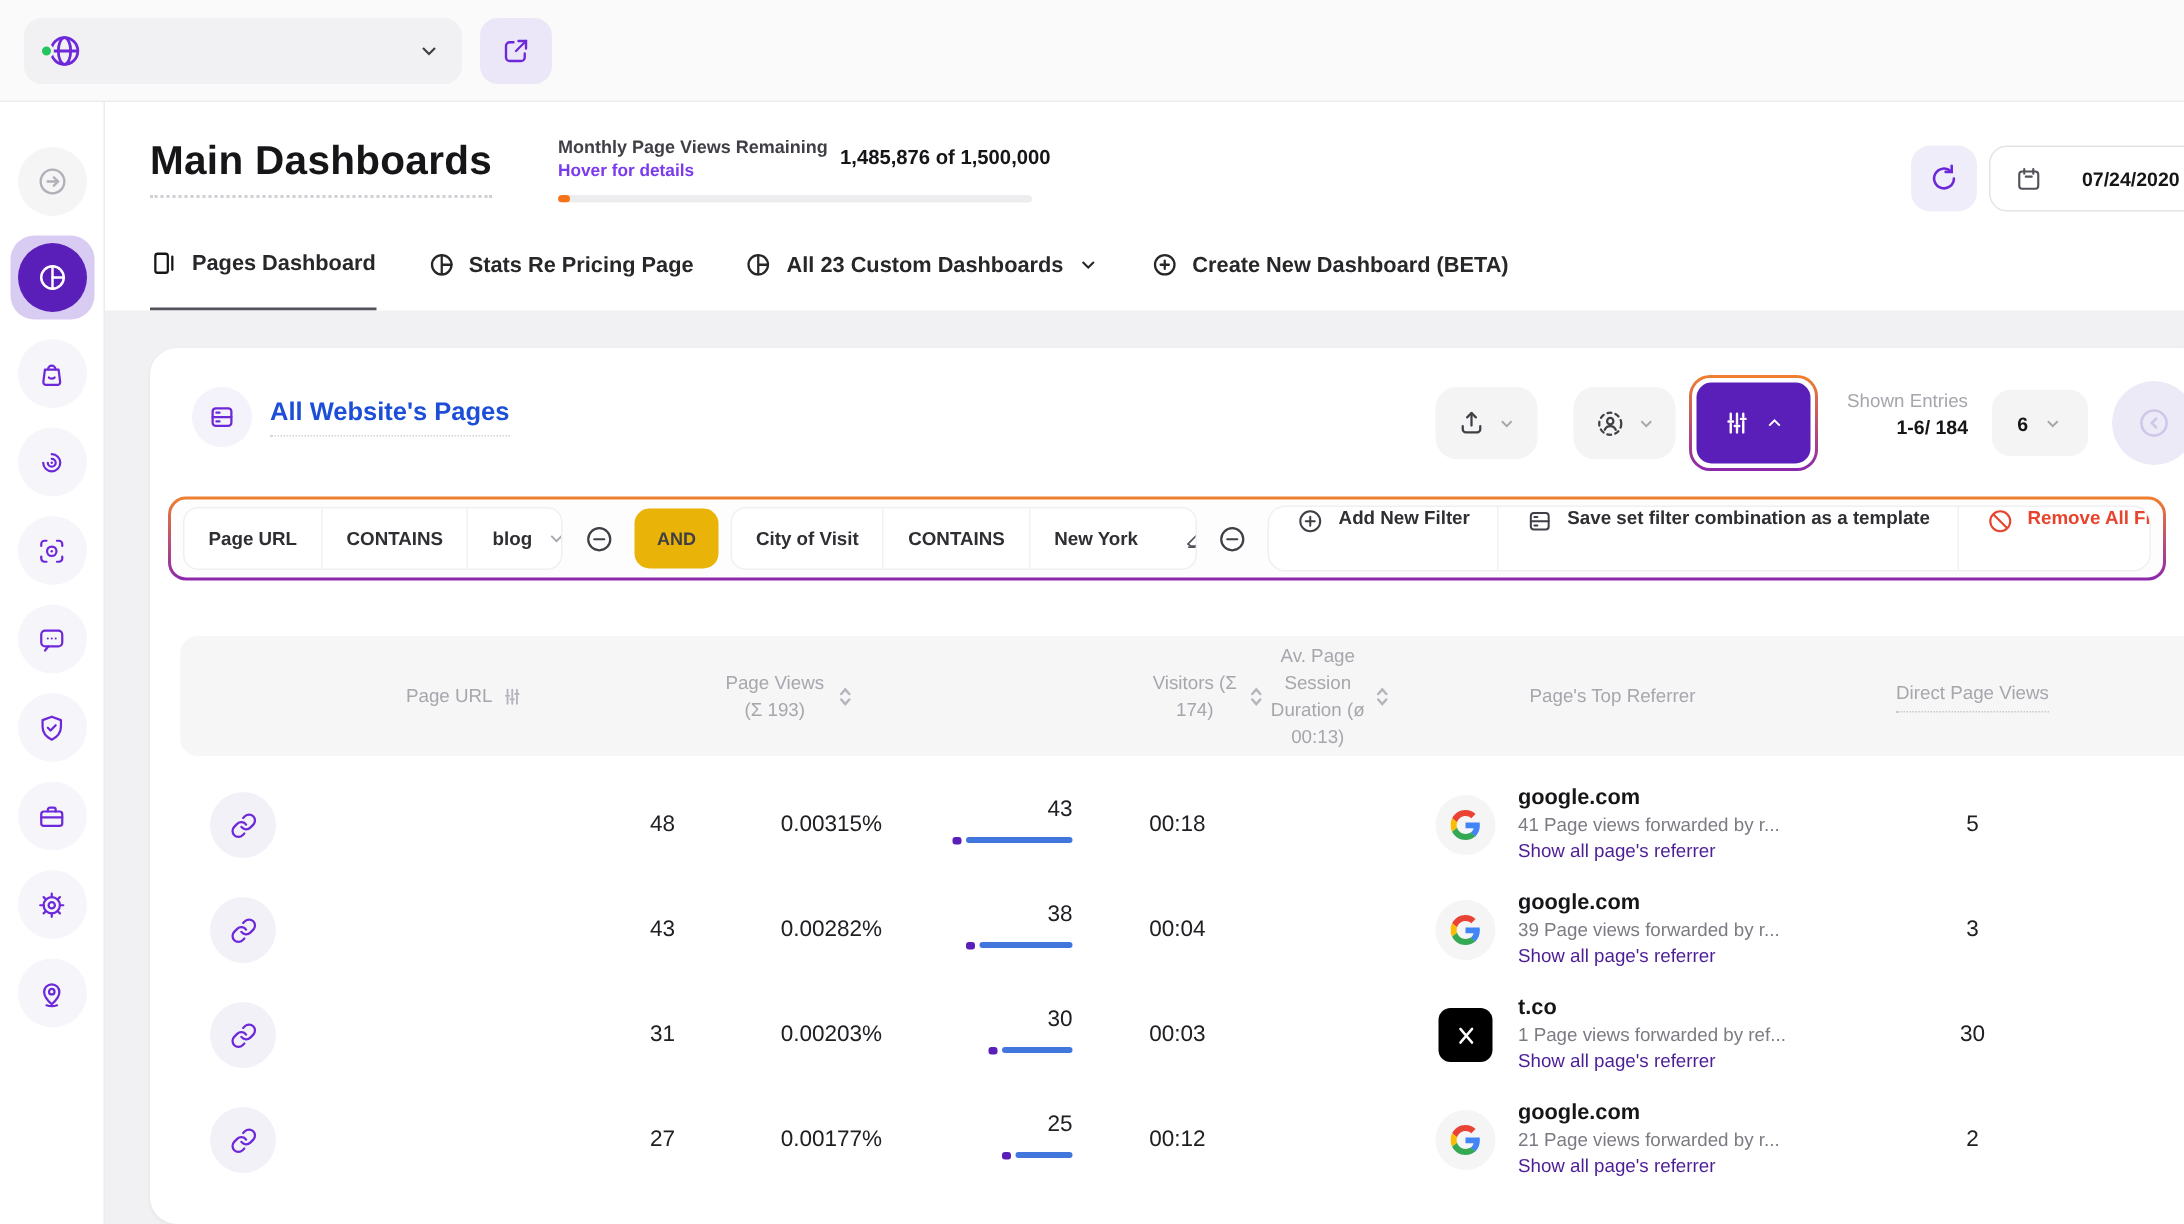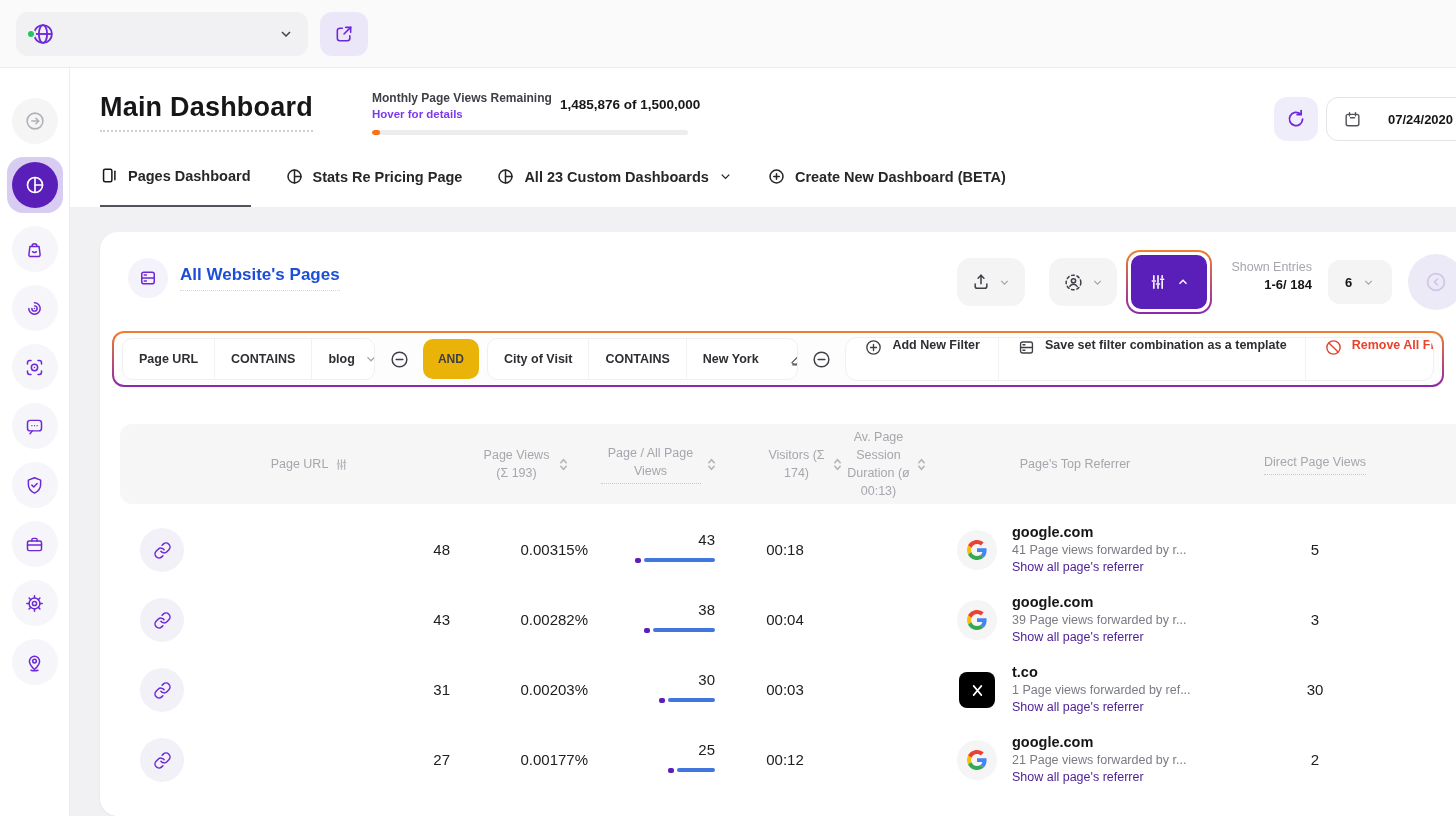--- a/index.html
+++ b/index.html
@@ -258,21 +258,21 @@
     <span>
       <svg width="21" height="21" viewBox="0 0 24 24" fill="none" stroke="#6d28d9" stroke-width="1.7" stroke-linecap="round" stroke-linejoin="round">
         <path d="M12 20s-5.8-5.2-5.8-9.4a5.8 5.8 0 1 1 11.6 0C17.8 14.8 12 20 12 20z"></path>
         <circle cx="12" cy="10.4" r="2.1"></circle>
           <path d="M8 20.8c2.6.9 5.4.9 8 0"></path>
       </svg>
     </span>
   </div>
 </div>
 
-<div id="page-title">Main Dashboard</div>
+<div id="page-title">Main Dashboards</div>
 <div id="usage">
   <div class="lbl">Monthly Page Views Remaining</div>
   <div class="lnk">Hover for details</div>
 </div>
 <div id="usage-value">1,485,876 of 1,500,000</div>
 <div id="usage-bar">
     <div class="fill"></div>
   </div>
 <div id="refresh-btn">
   <span>
@@ -501,27 +501,20 @@
         <path d="M5.2 11h3.6M10.2 14.7h3.6M15.2 9h3.6"></path>
       </svg>
     </div>
     <div class="th" style="left:360px;width:88px;">
       <span class="txt" style="width:72px">Page Views (Σ 193)</span>
       <svg width="9" height="15" viewBox="0 0 10 16" fill="none" stroke="#b5b5bc" stroke-width="1.8" stroke-linecap="round">
           <path d="M2 6l3-3.4L8 6"></path>
           <path d="M2 10l3 3.4L8 10"></path>
         </svg>
     </div>
-    <div class="th" style="left:478px;width:120px;">
-      <span class="txt dotted" style="width:100px">Page / All Page Views</span>
-      <svg width="9" height="15" viewBox="0 0 10 16" fill="none" stroke="#b5b5bc" stroke-width="1.8" stroke-linecap="round">
-          <path d="M2 6l3-3.4L8 6"></path>
-          <path d="M2 10l3 3.4L8 10"></path>
-        </svg>
-    </div>
     <div class="th" style="left:644px;width:80px;">
       <span class="txt" style="width:60px">Visitors (Σ 174)</span>
       <svg width="9" height="15" viewBox="0 0 10 16" fill="none" stroke="#b5b5bc" stroke-width="1.8" stroke-linecap="round">
           <path d="M2 6l3-3.4L8 6"></path>
           <path d="M2 10l3 3.4L8 10"></path>
         </svg>
     </div>
     <div class="th" style="left:722px;width:88px;">
       <span class="txt" style="width:64px">Av. Page Session Duration (ø 00:13)</span>
       <svg width="9" height="15" viewBox="0 0 10 16" fill="none" stroke="#b5b5bc" stroke-width="1.8" stroke-linecap="round">

